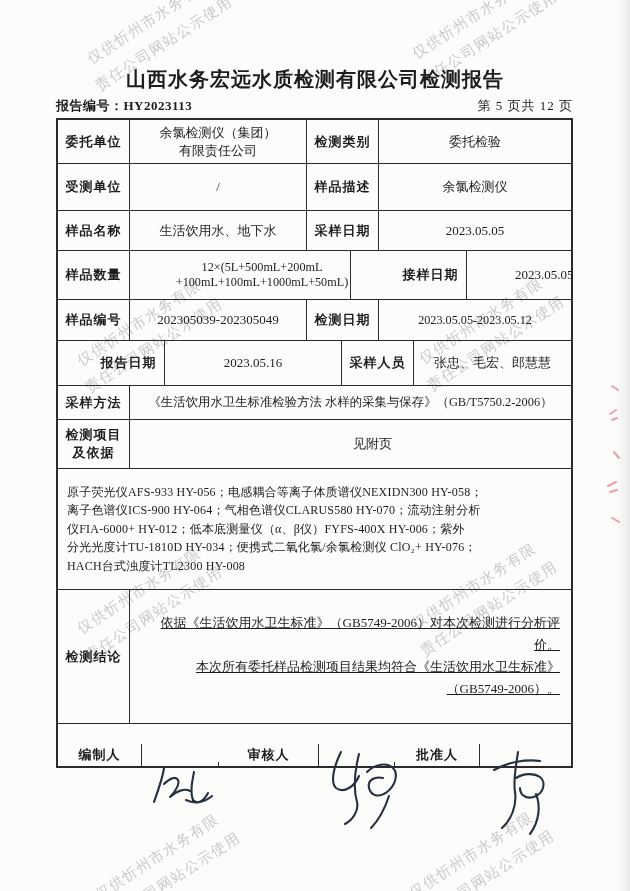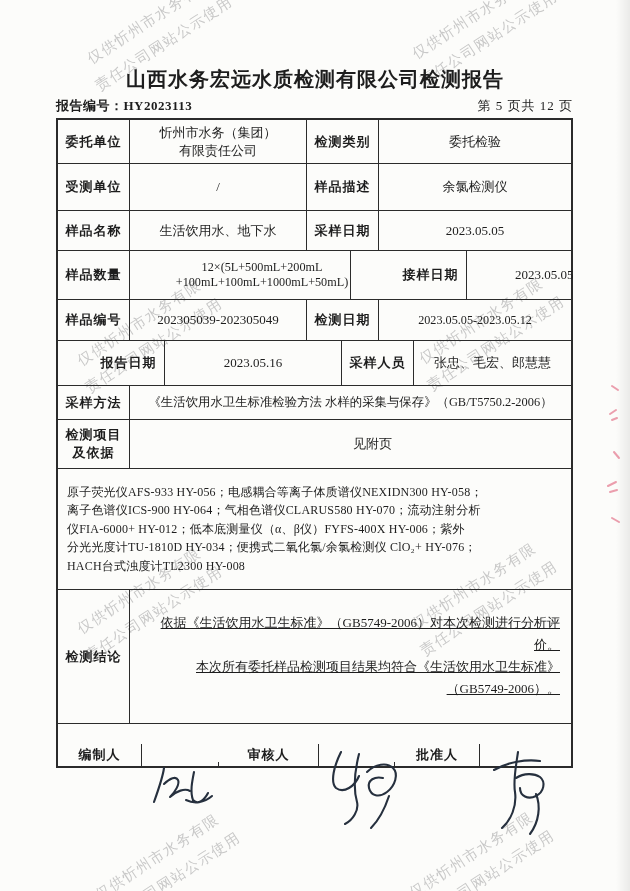--- a/index.html
+++ b/index.html
@@ -95,21 +95,21 @@
   <div class="title">山西水务宏远水质检测有限公司检测报告</div>
   <div class="subheader">
     <span class="report-no">报告编号：HY2023113</span>
     <span class="page-info">第 5 页共 12 页</span>
   </div>
 
   <div class="report-table">
 
     <div class="trow h44">
       <div class="tcell c1 lbl">委托单位</div>
-      <div class="tcell c2">忻州市水务（集团）
+      <div class="tcell c2">余氯检测仪（集团）
 有限责任公司</div>
       <div class="tcell c3 lbl">检测类别</div>
       <div class="tcell c4 last">委托检验</div>
     </div>
 
     <div class="trow h47">
       <div class="tcell c1 lbl">受测单位</div>
       <div class="tcell c2">/</div>
       <div class="tcell c3 lbl">样品描述</div>
       <div class="tcell c4 last">余氯检测仪</div>

